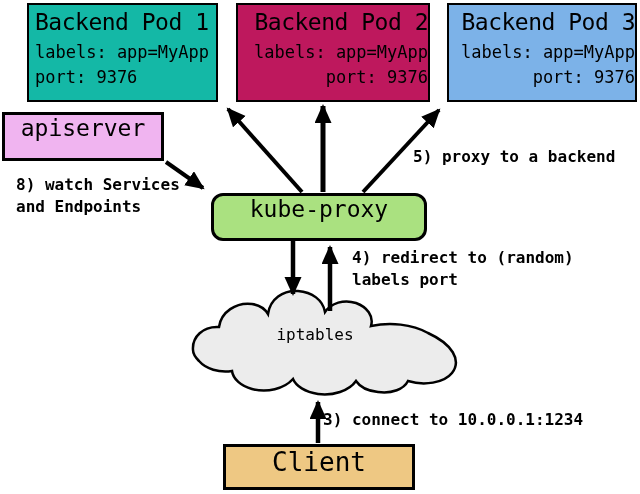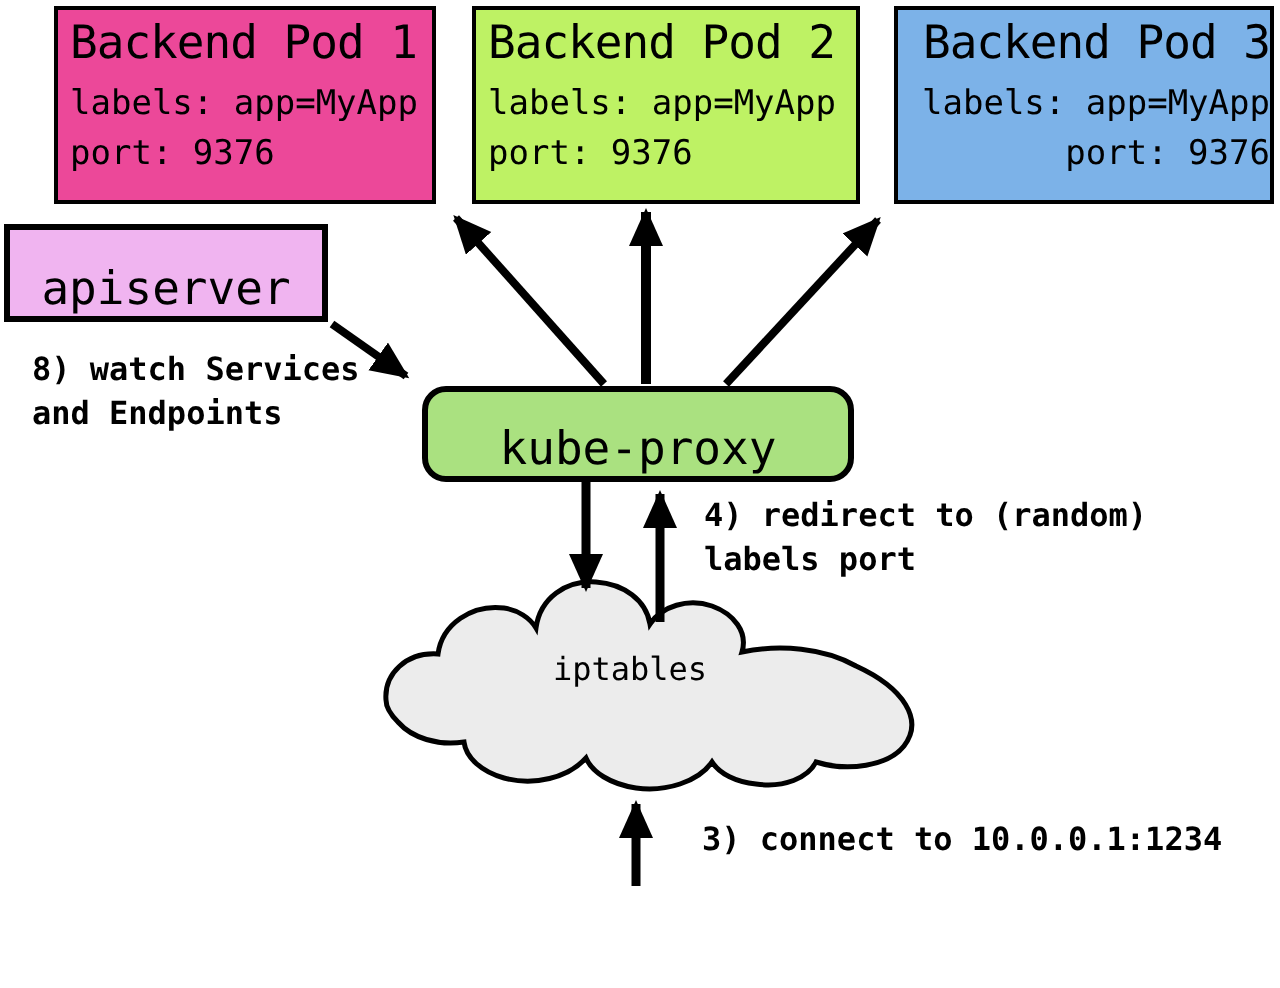--- a/index.html
+++ b/index.html
@@ -5,42 +5,42 @@
   html,body { margin:0; padding:0; background:#fff; }
   #canvas {
     position:relative; width:640px; height:494px; background:#fff;
     font-family:"DejaVu Sans Mono", monospace; color:#000; overflow:hidden;
   }
   .box { position:absolute; box-sizing:border-box; z-index:1; }
   .pod { border:2.5px solid #000; padding:2px 0 0 6px; }
   .pod-title { font-size:23px; line-height:30px; letter-spacing:-0.5px; white-space:nowrap; }
   .pod-label { font-size:17px; line-height:25px; white-space:nowrap; }
   .pod-labels { margin-top:3px; }
-  .titlebox { border:3px solid #000; display:flex; align-items:flex-end; justify-content:center; }
+  .titlebox { border:3px solid #000; display:flex; align-items:flex-start; justify-content:center; }
   .titlebox .t { font-size:23px; white-space:nowrap; }
   .client-t { font-size:26px !important; }
   .note { position:absolute; font-size:16px; font-weight:bold; line-height:22px; white-space:nowrap; z-index:3; }
   #svg-overlay { position:absolute; left:0; top:0; z-index:2; pointer-events:none; }
   #iptables-label { position:absolute; left:271px; top:324px; width:88px; text-align:center;
                     font-size:16px; line-height:22px; z-index:3; }
 </style>
 </head>
 <body>
 
 <div id="canvas">
 
-  <div class="box pod" style="left: 27px; top: 3px; width: 191px; height: 99px; background-color: #ec4899;">
+  <div class="box pod" style="left: 27px; top: 3px; width: 191px; height: 99px; background-color: #14b8a6;">
     <div class="pod-title">Backend Pod 1</div>
     <div class="pod-labels">
       <div class="pod-label">labels: app=MyApp</div>
       <div class="pod-label">port: 9376</div>
     </div>
   </div>
 
-  <div class="box pod" style="left: 236px; top: 3px; width: 194px; height: 99px; background-color: #bef264;">
+  <div class="box pod" style="left: 236px; top: 3px; width: 194px; height: 99px; background-color: #be185d; text-align: right;">
     <div class="pod-title">Backend Pod 2</div>
     <div class="pod-labels">
       <div class="pod-label">labels: app=MyApp</div>
       <div class="pod-label">port: 9376</div>
     </div>
   </div>
 
   <div class="box pod" style="left: 447px; top: 3px; width: 190px; height: 99px; background-color: rgb(124, 178, 232); text-align: right;">
     <div class="pod-title">Backend Pod 3</div>
     <div class="pod-labels">
@@ -50,33 +50,39 @@
   </div>
 
   <div class="box titlebox" style="left: 2px; top: 112px; width: 162px; height: 49px; background-color: rgb(240, 180, 240);">
     <div class="t">apiserver</div>
   </div>
 
   <div class="box titlebox" style="left: 211px; top: 193px; width: 216px; height: 48px; background-color: rgb(170, 225, 128); border-radius: 12px;">
     <div class="t">kube-proxy</div>
   </div>
 
+  <div class="box titlebox" style="left: 223px; top: 444px; width: 192px; height: 46px; background-color: rgb(238, 200, 131);">
+    <div class="t client-t">Client</div>
+  </div>
 
   <div id="iptables-label">iptables</div>
 
   <div class="note" style="left:16px; top:174px;">
     <div>8) watch Services</div>
     <div>and Endpoints</div>
   </div>
-  <div class="note" style="left:323px; top:409px;margin-left:28px;">
+  <div class="note" style="left:323px; top:409px;">
     <div>3) connect to 10.0.0.1:1234</div>
   </div>
   <div class="note" style="left:352px; top:247px;">
     <div>4) redirect to (random)</div>
     <div>labels port</div>
+  </div>
+  <div class="note" style="left:413px; top:146px;">
+    <div>5) proxy to a backend</div>
   </div>
 
   <svg id="svg-overlay" width="640" height="494" viewBox="0 0 640 494">
     <defs>
       <marker id="ah" markerUnits="userSpaceOnUse" markerWidth="22" markerHeight="18" refX="17" refY="8.5" orient="auto">
         <path d="M0,0 L19,8.5 L0,17 Z" fill="#000"></path>
       </marker>
     </defs>
 
     <path d="M 193,350

